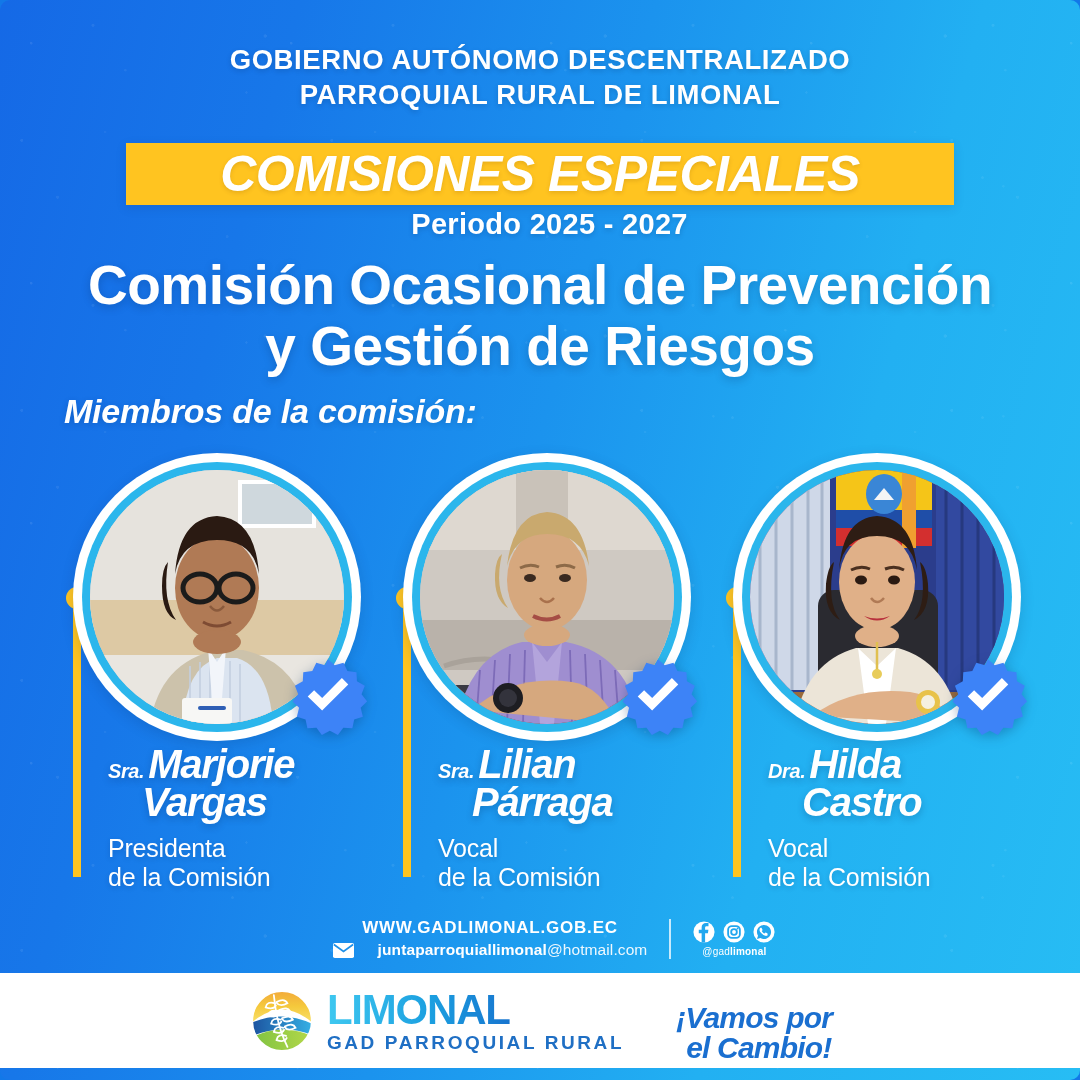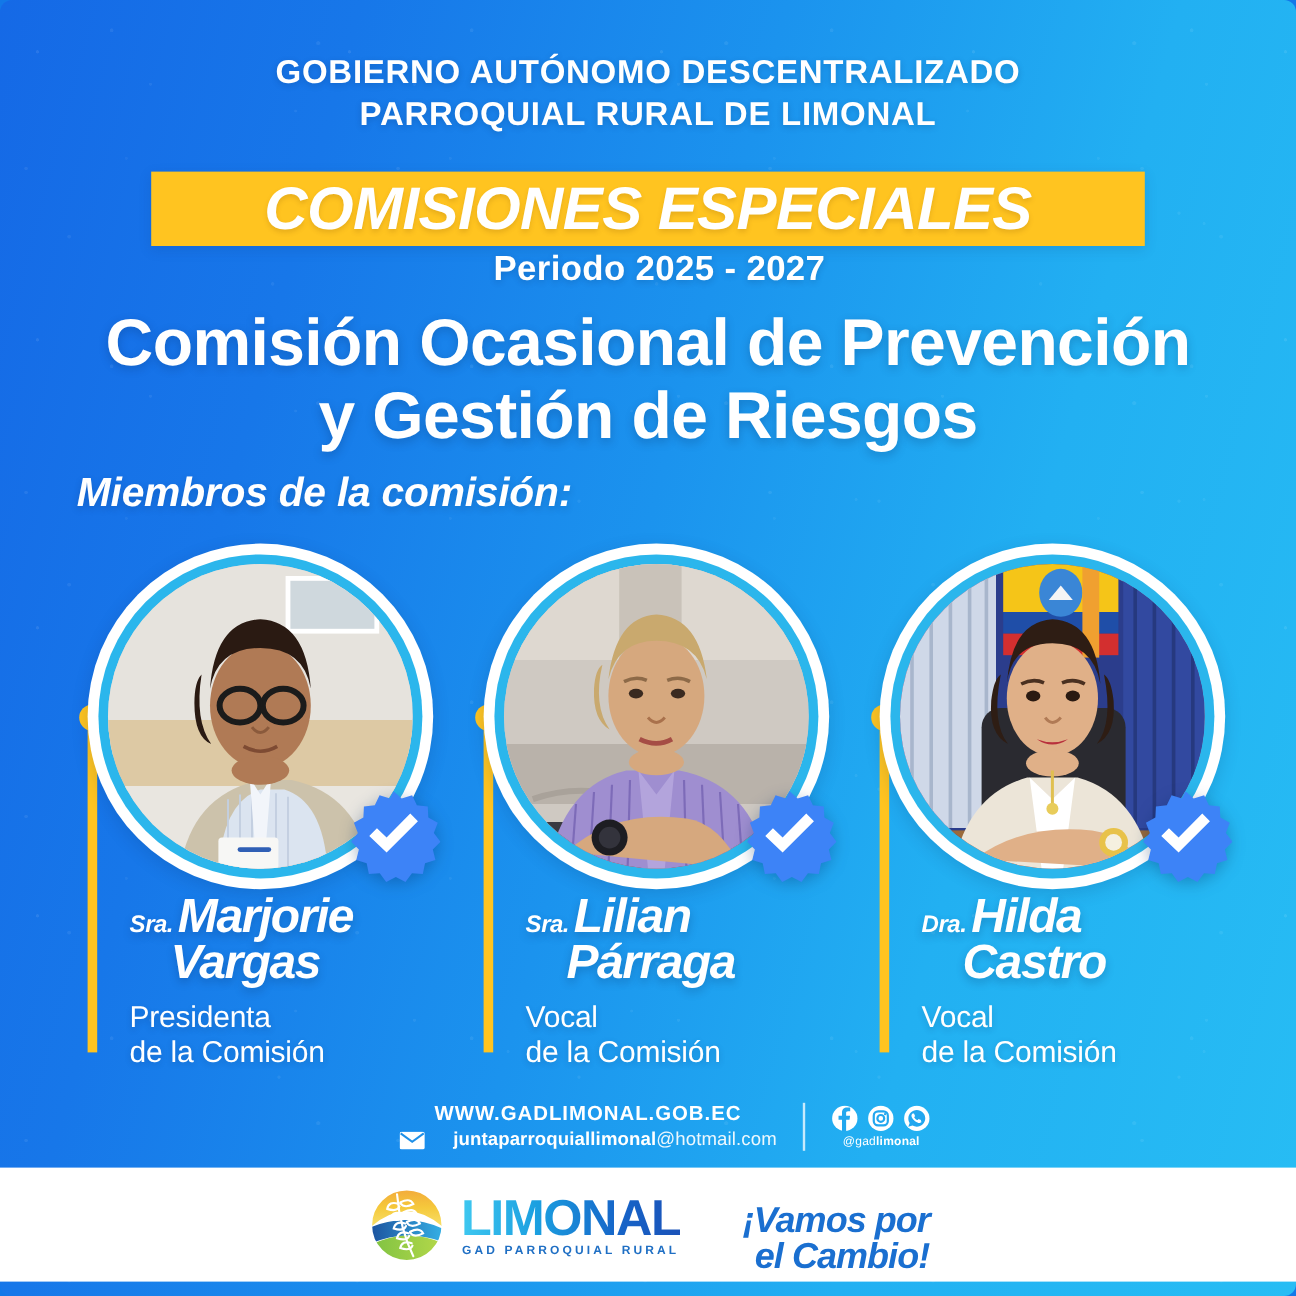--- a/index.html
+++ b/index.html
@@ -213,21 +213,21 @@
   }
   .logo { display:flex; align-items:center; gap:11px; }
   .logo-mark { width:68px; height:68px; display:block; }
   .logo-txt { line-height:1; }
   .logo-name {
     font-size:42px; font-weight:900; letter-spacing:-1.2px;
     background:linear-gradient(90deg,#3fc8f0 0%,#1b9fe0 35%,#1664c8 72%,#1b52b8 100%);
     -webkit-background-clip:text; background-clip:text; color:transparent;
   }
   .logo-sub {
-    font-size:10px; font-weight:bold; color:#1f6fc4;
+    font-size:19px; font-weight:bold; color:#1f6fc4;
     letter-spacing:2.6px; margin-top:2px; text-align:center;
   }
   .slogan {
     font-style:italic; font-weight:900; color:#1a6fd0;
     font-size:30px; line-height:1.0; letter-spacing:-.8px;margin-top:25px;
   }
   .slogan div { white-space:nowrap; }
   .slogan .l2 { padding-left:10px; }
 </style>
 </head>

